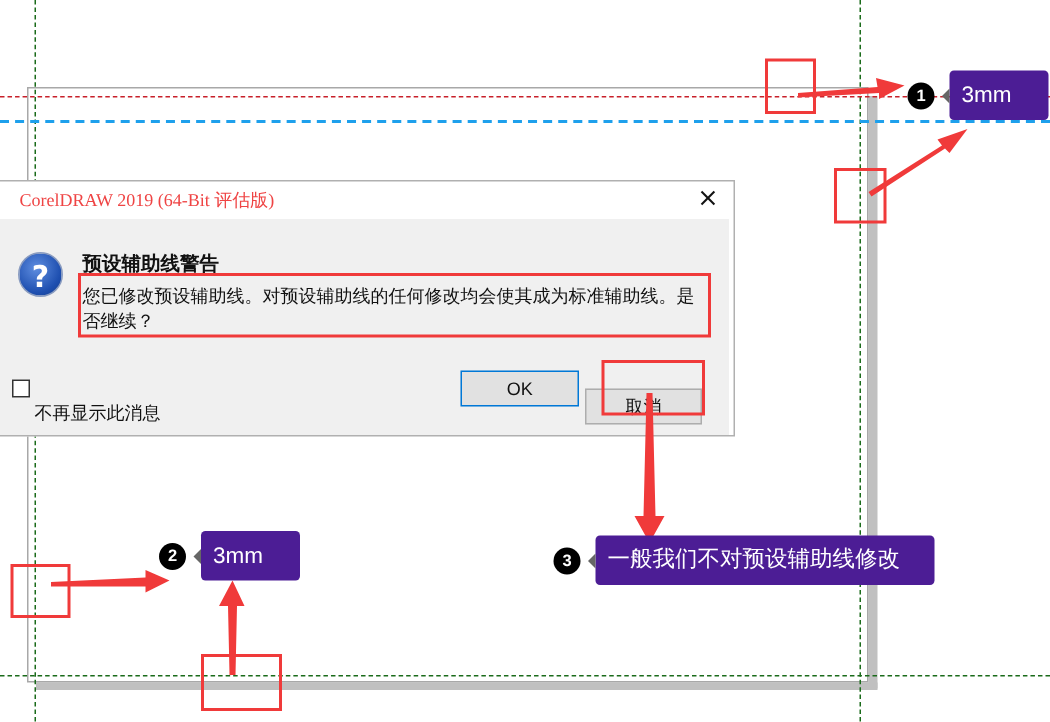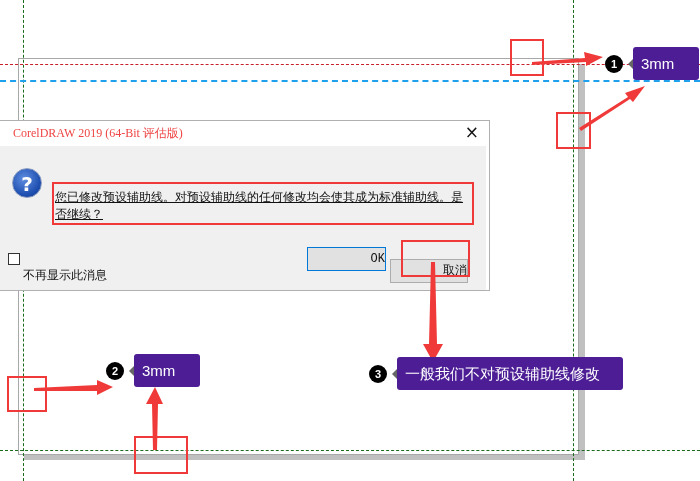--- a/index.html
+++ b/index.html
@@ -14,24 +14,24 @@
   .g-h { height:0; border-top:1px dashed #1a6b1a; }
   .g-red { height:0; border-top:1px dashed #c8202a; }
   .g-blue { height:0; border-top:2px dashed #1ea0ec; }
   
   .dialog { left:-2px; top:120px; width:492px; height:171px; background:#ffffff; border:1px solid #b0b0b0; box-sizing:border-box; }
   .dlg-title { position:absolute; left:2px; top:4px; font-size:12px; color:#ef4444; font-family:Liberation Serif, serif;margin-left:12px; }
   .dlg-close { position:absolute; right:10px; top:1px; font-size:17px; color:#111; cursor:pointer; font-family:"DejaVu Sans",sans-serif; }
   .dlg-body { position:absolute; left:0; top:25px; width:487px; height:144px; background:#f0f0f0; }
   .q-icon { position:absolute; left:13px; top:22px; width:30px; height:30px; border-radius:50%; background:radial-gradient(circle at 40% 35%, #5f8ee0, #1e4fb0 65%, #123a88); border:1px solid #8a9cc0; color:#fff; font-weight:bold; font-size:20px; text-align:center; line-height:30px; box-sizing:border-box; }
   .dlg-heading { position:absolute; left:56px; top:21px; font-size:13px; font-weight:bold; color:#111; }
-  .dlg-msg { position:absolute; left:56px; top:43px; width:415px; font-size:12px; line-height:17px; color:#111;text-decoration:underline; }
+  .dlg-msg { position:absolute; left:56px; top:43px; width:415px; font-size:12px; line-height:17px; color:#111; }
   .chk { position:absolute; left:9px; top:107px; width:12px; height:12px; border:1px solid #333; background:#fff; box-sizing:border-box; cursor:pointer; }
   .chk-label { position:absolute; left:24px; top:105px; font-size:12px; color:#111;margin-top:16px; }
-  .btn { position:absolute; height:24px; background:#e1e1e1; border:1px solid #adadad; box-sizing:border-box; font-size:12px; text-align:right; line-height:22px; color:#111; cursor:pointer; font-family:Liberation Mono, monospace; }
+  .btn { position:absolute; height:24px; background:#e1e1e1; border:1px solid #adadad; box-sizing:border-box; font-size:12px; text-align:center; line-height:22px; color:#111; cursor:pointer; font-family:Liberation Sans, sans-serif; }
   .btn-ok { left:308px; top:101px; width:79px; border-color:#0078d7; }
   .btn-cancel { left:391px; top:101px; width:78px;margin-top:12px; }
   
   .rbox { border:2px solid #f03a3a; box-sizing:border-box; }
   .badge { width:18px; height:18px; border-radius:50%; background:#000; color:#fff; font-size:11px; font-weight:bold; text-align:center; line-height:18px; font-family:"Liberation Sans",sans-serif; }
   .tip { background:#4c1d95; color:#fff; border-radius:3px; font-size:15px; line-height:33px; padding:0 8px; box-sizing:border-box; white-space:nowrap; font-family:"Liberation Sans",sans-serif; }
   .tip::before { content:""; position:absolute; left:-5px; top:12px; border-right:5px solid #666; border-top:5px solid transparent; border-bottom:5px solid transparent; }
   svg.arrows { position:absolute; left:0; top:0; }
 </style>
 </head>
@@ -45,20 +45,21 @@
 <div class="abs g-v" style="left:573px;top:0;height:481px;"></div>
 <div class="abs g-h" style="left:0;top:450px;width:700px;"></div>
 <div class="abs g-red" style="left:0;top:64px;width:700px;"></div>
 <div class="abs g-blue" style="left:0;top:80px;width:700px;"></div>
 
 <div class="abs dialog">
   <div class="dlg-title">CorelDRAW 2019 (64-Bit 评估版)</div>
   <div class="dlg-close">×</div>
   <div class="dlg-body">
     <div class="q-icon">?</div>
+    <div class="dlg-heading">预设辅助线警告</div>
     <div class="dlg-msg">您已修改预设辅助线。对预设辅助线的任何修改均会使其成为标准辅助线。是否继续？</div>
     <div class="chk"></div>
     <div class="chk-label">不再显示此消息</div>
     <div class="btn btn-ok">OK</div>
     <div class="btn btn-cancel">取消</div>
   </div>
 </div>
 
 <div class="abs rbox" style="left:52px;top:182px;width:422px;height:43px;"></div>
 <div class="abs rbox" style="left:401px;top:240px;width:69px;height:37px;"></div>
@@ -82,13 +83,13 @@
   </g>
 </svg>
 
 <div class="abs badge" style="left:605px;top:55px;">1</div>
 <div class="abs tip" style="left:633px;top:47px;width:66px;height:33px;">3mm</div>
 
 <div class="abs badge" style="left:106px;top:362px;">2</div>
 <div class="abs tip" style="left:134px;top:354px;width:66px;height:33px;">3mm</div>
 
 <div class="abs badge" style="left:369px;top:365px;">3</div>
-<div class="abs tip" style="left:397px;top:357px;width:226px;height:33px;">一般我们不对预设辅助线修改</div>
+<div class="abs tip" style="left:397px;top:357px;width:226px;height:33px;font-family:Liberation Mono, monospace;">一般我们不对预设辅助线修改</div>
 
 </body></html>

